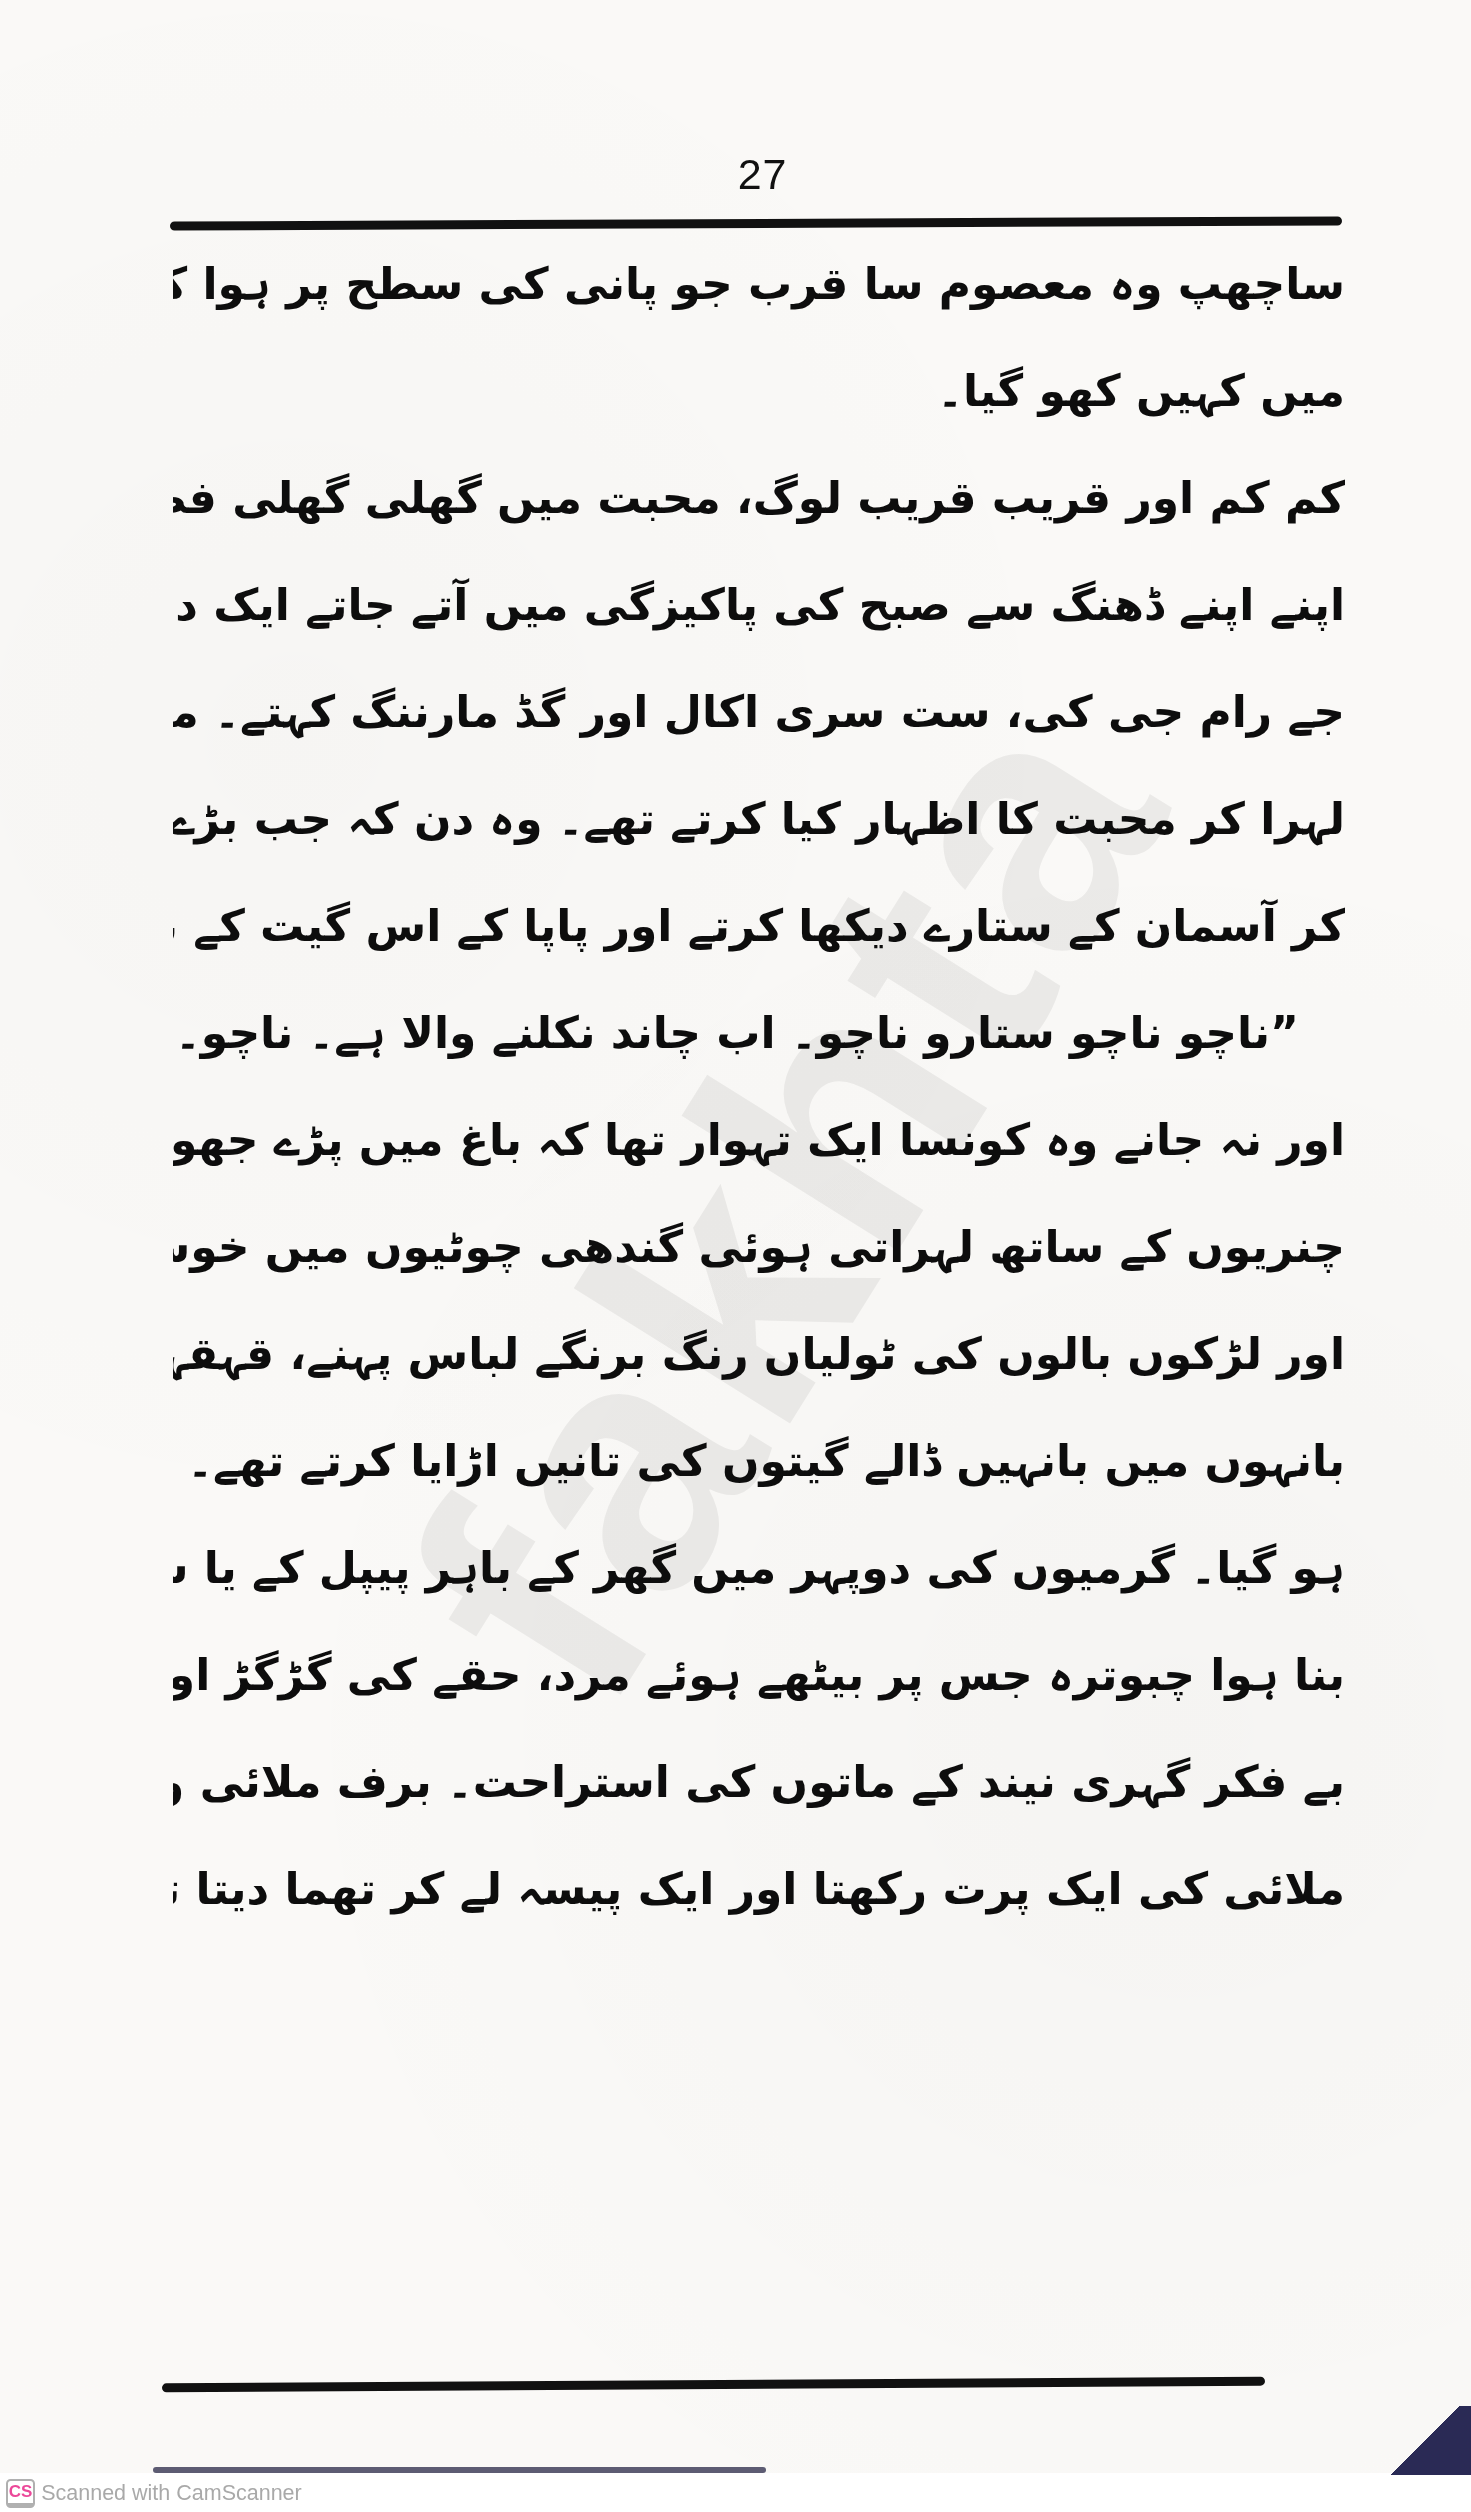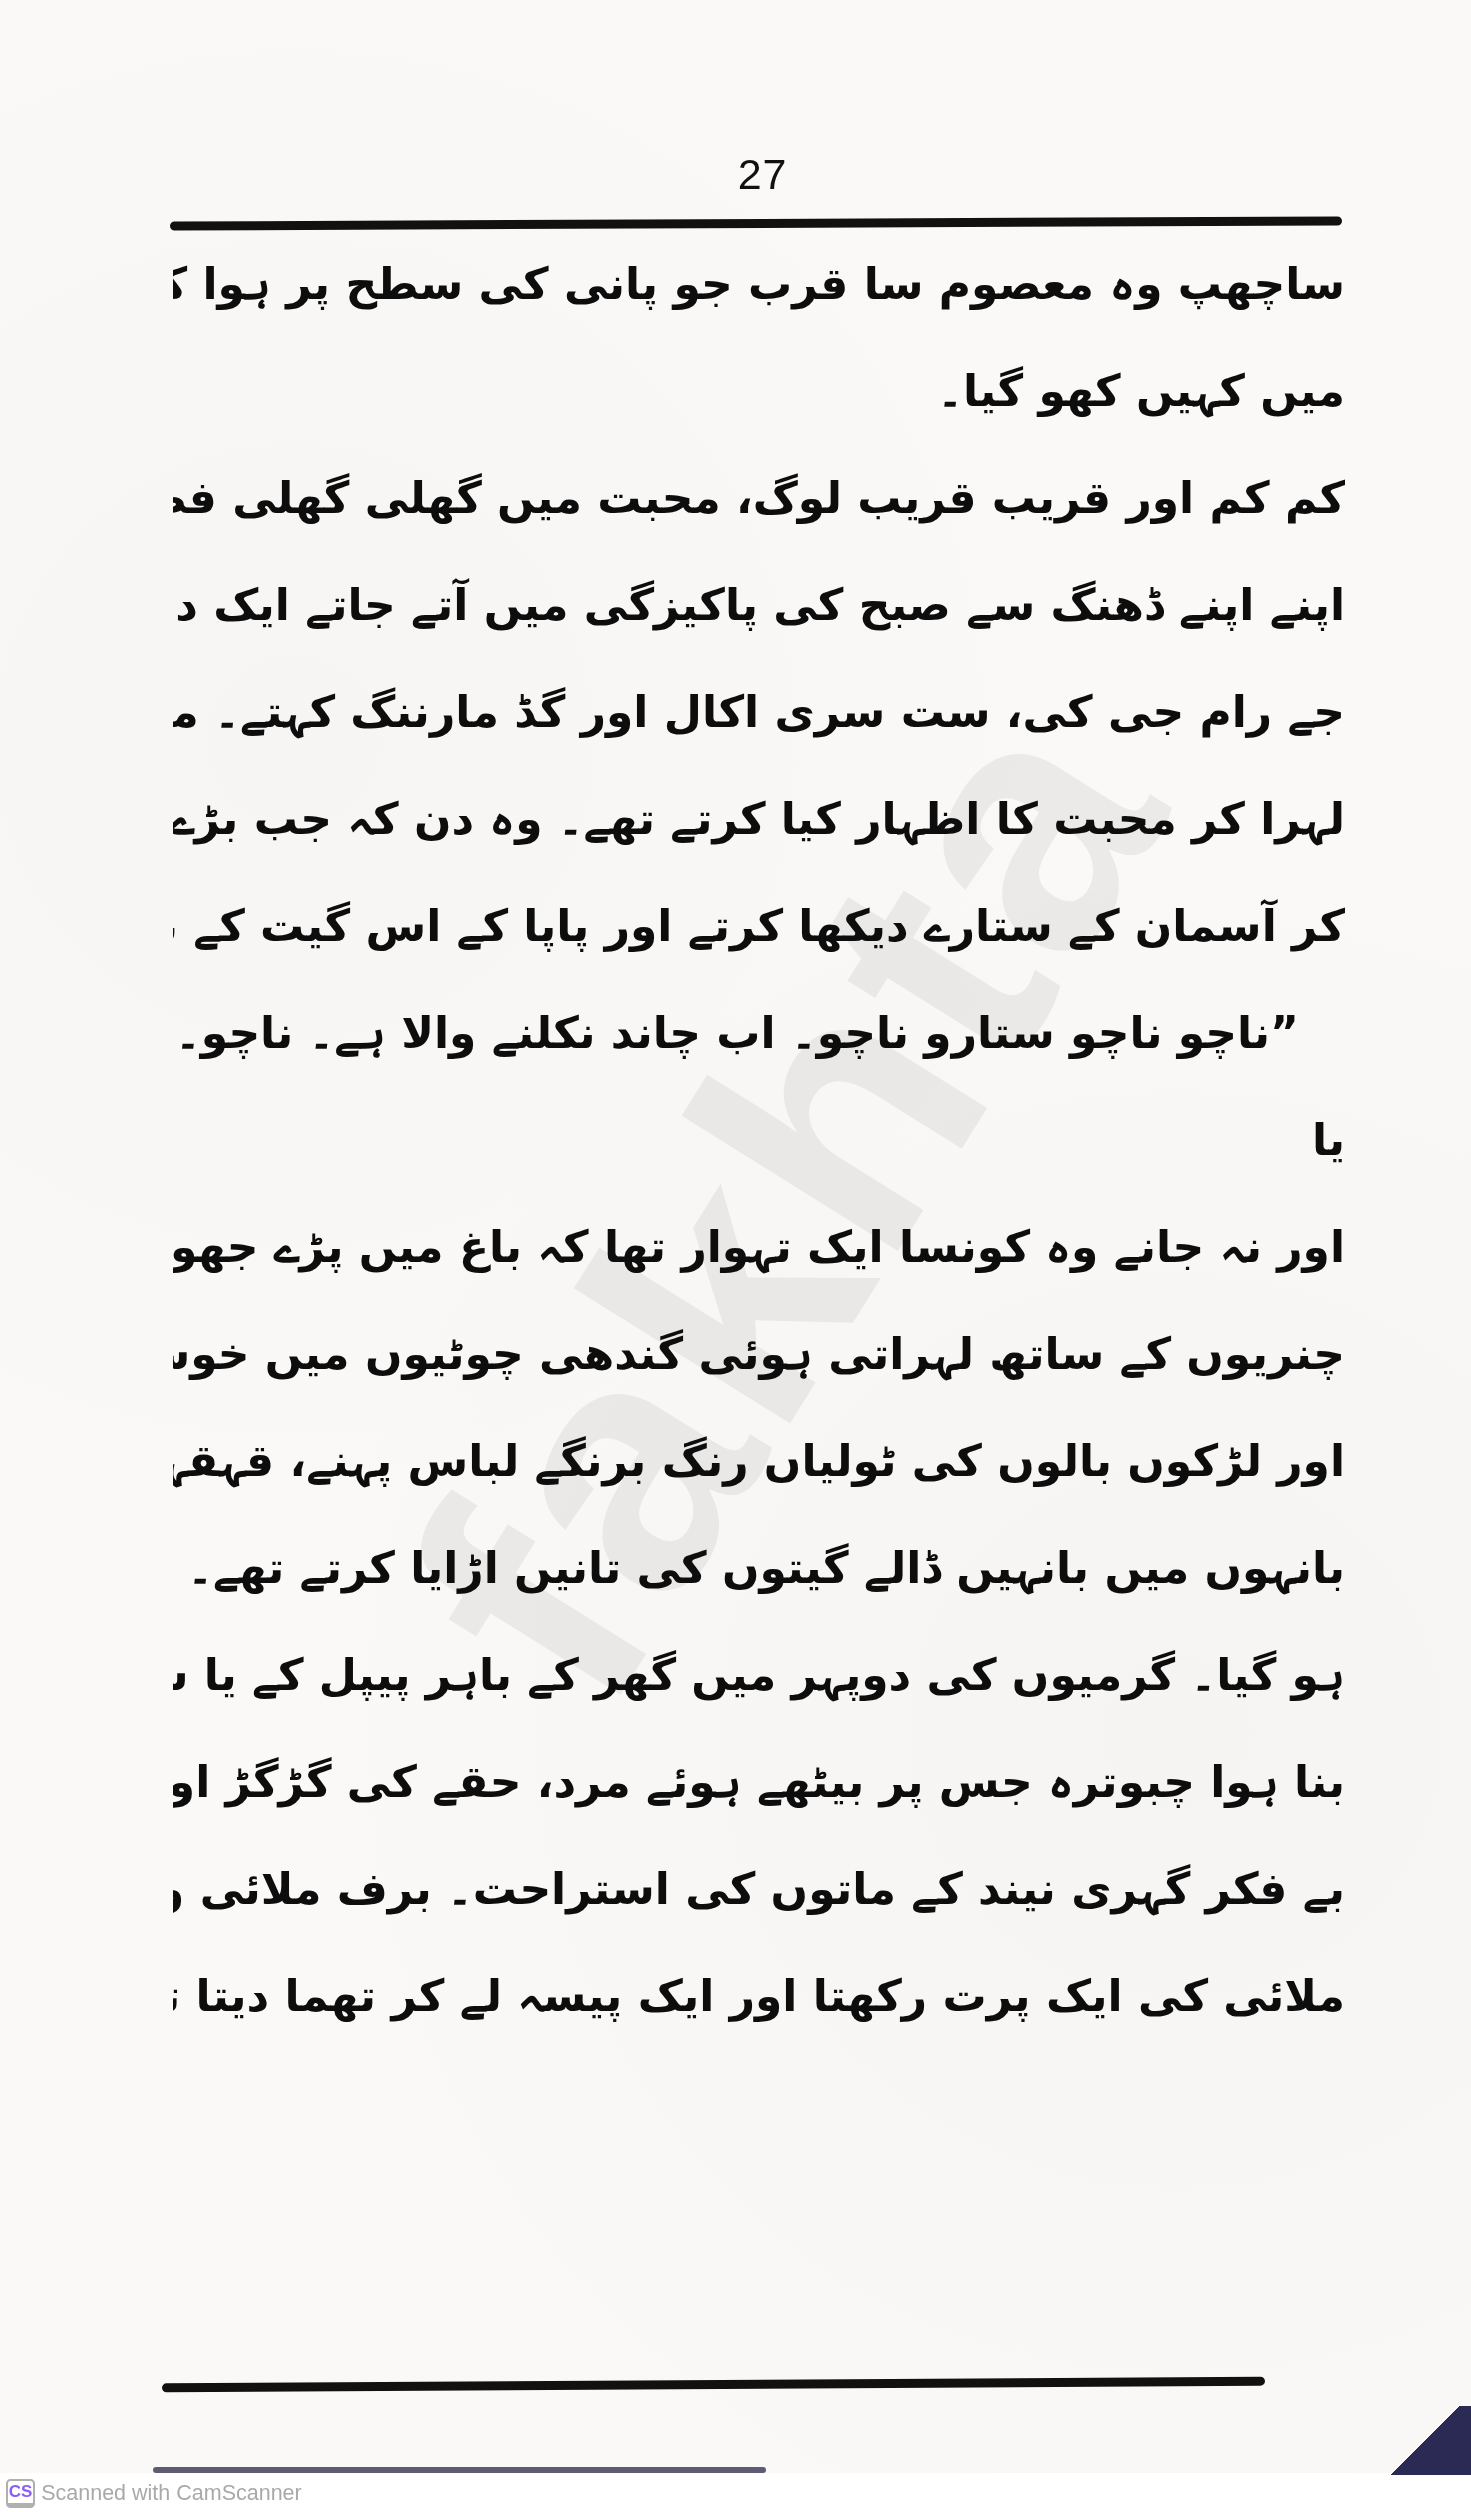--- a/index.html
+++ b/index.html
@@ -48,21 +48,21 @@
     pointer-events: none; user-select: none;
   }
   .footer {
     position: absolute; left: 6.1px; top: 2478px; height: 31px;
     display: flex; align-items: center; gap: 6.1px;
     font-family: "Liberation Sans", sans-serif; font-size: 21.5px; color: #a9a9a9;
   }
   .cs-logo {
     width: 29px; height: 29px; border: 2.3px solid #b0b0b0; border-radius: 4.6px;
     display: flex; align-items: center; justify-content: center;
-    font-family: "Liberation Sans", sans-serif; font-weight: bold; font-size: 17px; color: #8b5cf6;
+    font-family: "Liberation Sans", sans-serif; font-weight: bold; font-size: 17px; color: #ec4899;
     box-sizing: border-box; border-bottom-width: 5.4px; text-align: center;
   }
   .edge-shadow {
     position: absolute; right: 0; top: 2406px; width: 92px; height: 69px;
     background: linear-gradient(135deg, transparent 50%, #2a2a55 50%);
   }
 </style>
 </head>
 <body>
 
@@ -74,21 +74,20 @@
 
   <div class="text">
     <span class="line">ساچھپ وہ معصوم سا قرب جو پانی کی سطح پر ہوا کے چلنے سے پیدا ہونے والی لہروں</span>
     <span class="line last">میں کہیں کھو گیا۔</span>
     <span class="line">کم کم اور قریب قریب لوگ، محبت میں گھلی گھلی فضا جس میں اپنے بیگانے نہ تھے۔ سبھی</span>
     <span class="line">اپنے اپنے ڈھنگ سے صبح کی پاکیزگی میں آتے جاتے ایک دوسرے کو السلام علیکم</span>
     <span class="line">جے رام جی کی، ست سری اکال اور گڈ مارننگ کہتے۔ مسکراتے سر ہلاتے اور ہاتھ لہرا</span>
     <span class="line">لہرا کر محبت کا اظہار کیا کرتے تھے۔ وہ دن کہ جب بڑے سے دالان میں بستر پر لیٹ</span>
     <span class="line">کر آسمان کے ستارے دیکھا کرتے اور پاپا کے اس گیت کے بول کانوں میں رس</span>
     <span class="line quote">”ناچو ناچو ستارو ناچو۔ اب چاند نکلنے والا ہے۔ ناچو۔۔۔“</span>
-    <span class="line ya">یا</span>
     <span class="line">اور نہ جانے وہ کونسا ایک تہوار تھا کہ باغ میں پڑے جھولے اور ان پر رنگ برنگی</span>
     <span class="line">چنریوں کے ساتھ لہراتی ہوئی گندھی چوٹیوں میں خوشنما ہنستے کھلکھلاتے جوبن جھولتے</span>
     <span class="line">اور لڑکوں بالوں کی ٹولیاں رنگ برنگے لباس پہنے، قہقہے بکھیرتے ایک دوسرے کی</span>
     <span class="line">بانہوں میں بانہیں ڈالے گیتوں کی تانیں اڑایا کرتے تھے۔ سب کچھ خواب</span>
     <span class="line">ہو گیا۔ گرمیوں کی دوپہر میں گھر کے باہر پیپل کے یا شائد شیشم کے درخت کے نیچے</span>
     <span class="line">بنا ہوا چبوترہ جس پر بیٹھے ہوئے مرد، حقے کی گڑگڑ اور جمی ہوئی پاشے کی بساط اور</span>
     <span class="line">بے فکر گہری نیند کے ماتوں کی استراحت۔ برف ملائی والا، جو پیپل کے پتے پر برف</span>
     <span class="line">ملائی کی ایک پرت رکھتا اور ایک پیسہ لے کر تھما دیتا تھا۔ پتہ بھی نہیں چلا اور منظر بدل</span>
   </div>
 

